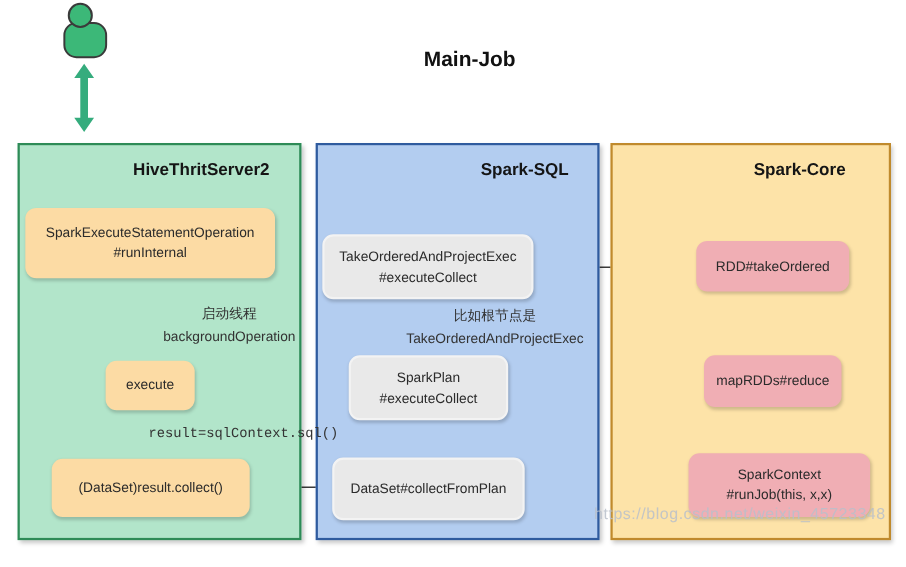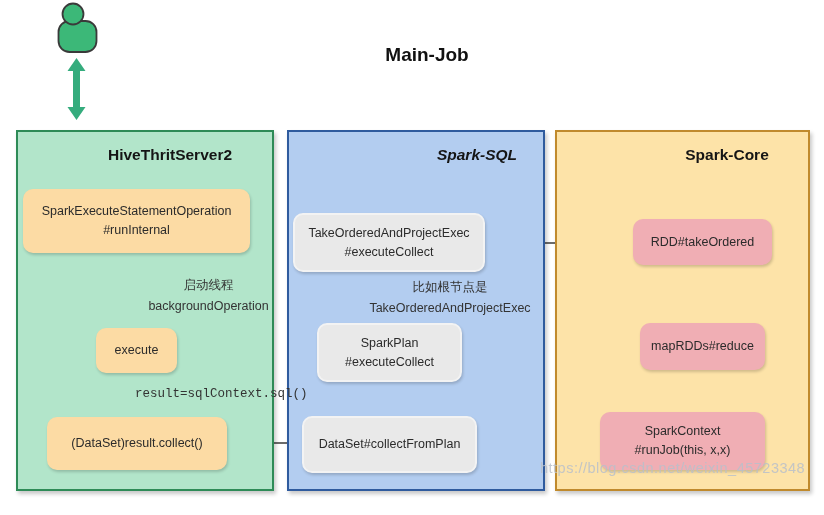--- a/index.html
+++ b/index.html
@@ -16,38 +16,38 @@
     position:absolute;top:130px;height:361px;box-sizing:border-box;
     border-width:2px;border-style:solid;box-shadow:2px 3px 4px rgba(0,0,0,0.22);
   }
   #panel-hive {left:16px;width:258px;background:#b2e5ca;border-color:#2e8b57;}
   #panel-sql  {left:287px;width:258px;background:#b3cdf0;border-color:#2f5b9e;}
   #panel-core {left:555px;width:255px;background:#fde3a8;border-color:#c08a2d;}
   .panel-title{
     position:absolute;top:146px;transform:translateX(-50%);
     font-size:15.5px;font-weight:bold;color:#151515;white-space:nowrap;
   }
-  #title-hive{left:170px;text-align:right;} #title-sql{left:477px;font-style:italic;} #title-core{left:727px;}
+  #title-hive{left:183px;text-align:right;} #title-sql{left:477px;} #title-core{left:727px;}
   .node{
     position:absolute;display:flex;flex-direction:column;align-items:center;justify-content:center;
     border-radius:10px;text-align:center;font-size:12.5px;line-height:1.5;color:#2b2b2b;
     box-shadow:1px 2px 3px rgba(0,0,0,0.18);box-sizing:border-box;padding:2px 4px;
   }
   .orange{background:#fcdba4;}
   .gray{background:#e9e9e9;border:2px solid #f3f3f3;}
   .pink{background:#f0aeb4;}
   #node-runinternal     {left:23px; top:189px;width:227px;height:64px;}
   #node-execute         {left:96px; top:328px;width:81px; height:45px;}
   #node-result-collect  {left:47px; top:417px;width:180px;height:53px;}
   #node-takeordered-exec{left:293px;top:213px;width:192px;height:59px;}
   #node-sparkplan       {left:317px;top:323px;width:145px;height:59px;}
   #node-collectfromplan {left:302px;top:416px;width:175px;height:57px;}
   #node-rdd-takeordered {left:633px;top:219px;width:139px;height:46px;}
   #node-maprdds         {left:640px;top:323px;width:125px;height:47px;}
-  #node-runjob          {left:600px;top:412px;width:165px;height:58px;}
+  #node-runjob          {left:626px;top:412px;width:165px;height:58px;}
   .edge-label{
     position:absolute;text-align:center;font-size:12.5px;line-height:21px;color:#333;white-space:nowrap;
   }
   #label-start-thread{left:140px;top:275px;width:137px;}
   #label-sql{left:135px;top:384px;width:140px;font-family:Liberation Mono, monospace;}
   #label-rootnode{left:362px;top:277px;width:176px;}
   #watermark{
     left:540px;top:460px;font-size:14.5px;color:rgba(185,192,202,0.85);
     letter-spacing:0.5px;white-space:nowrap;
   }

